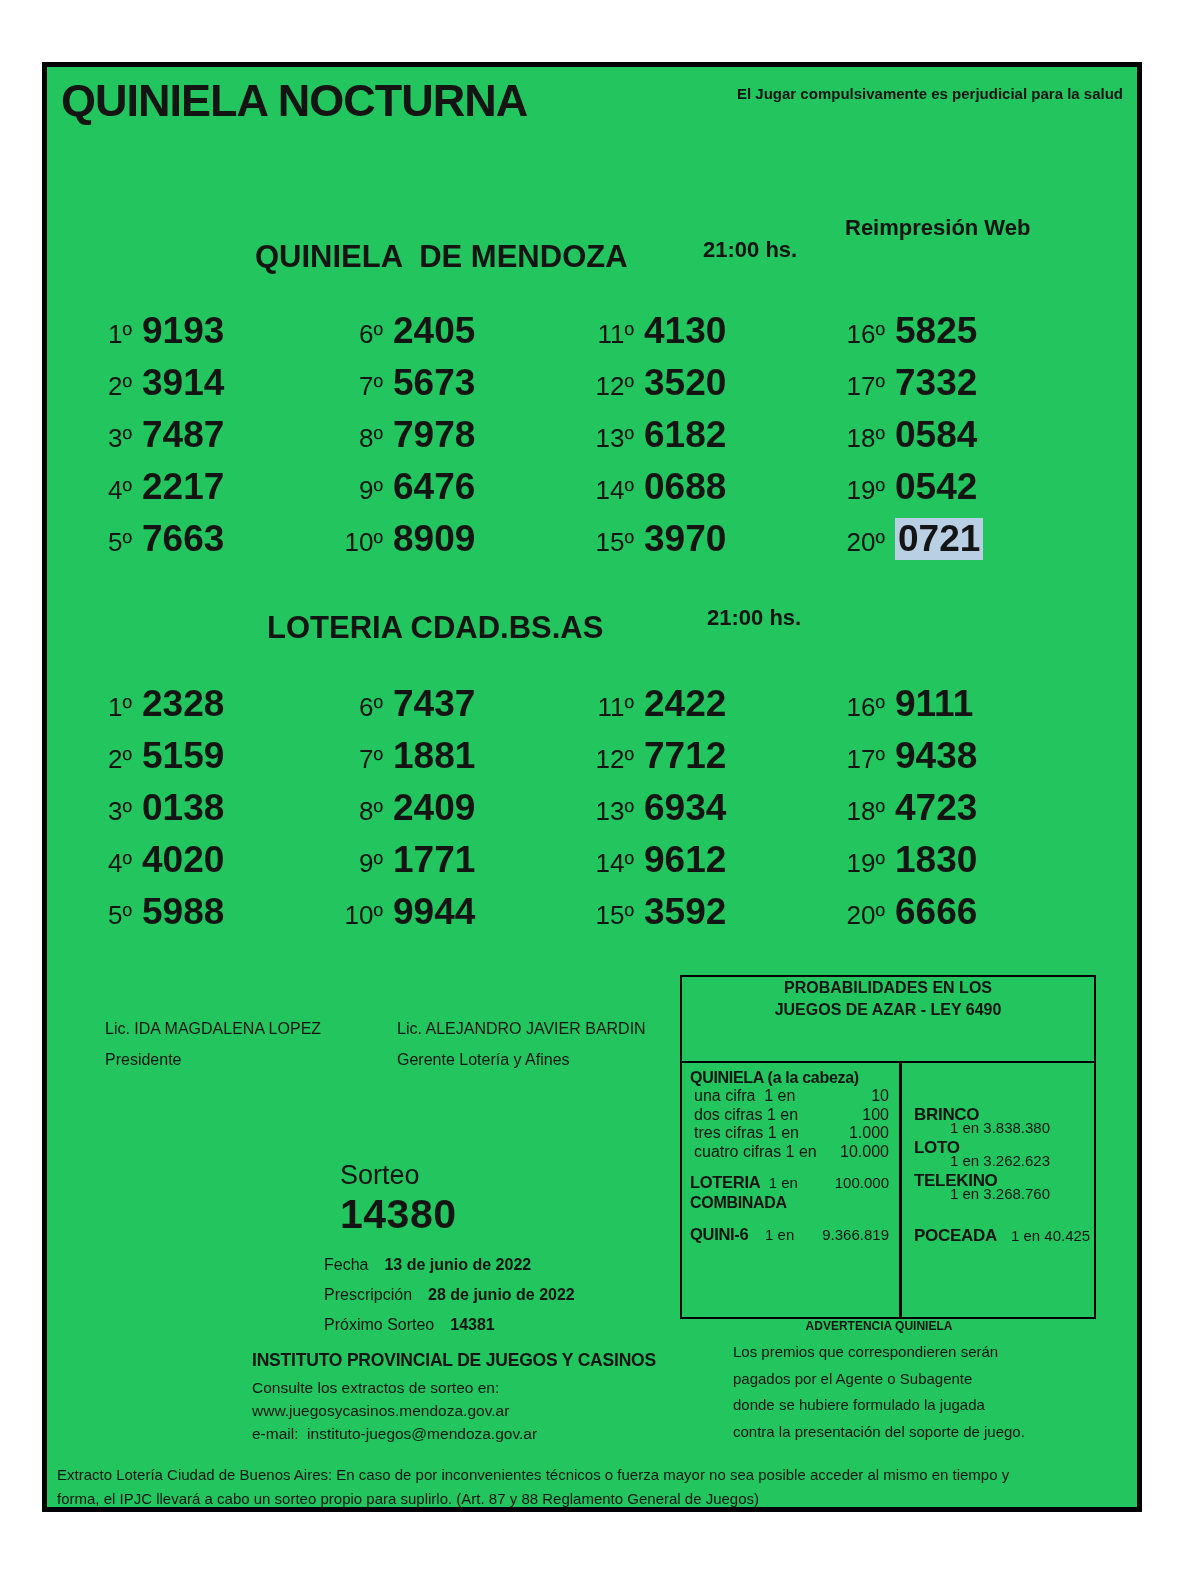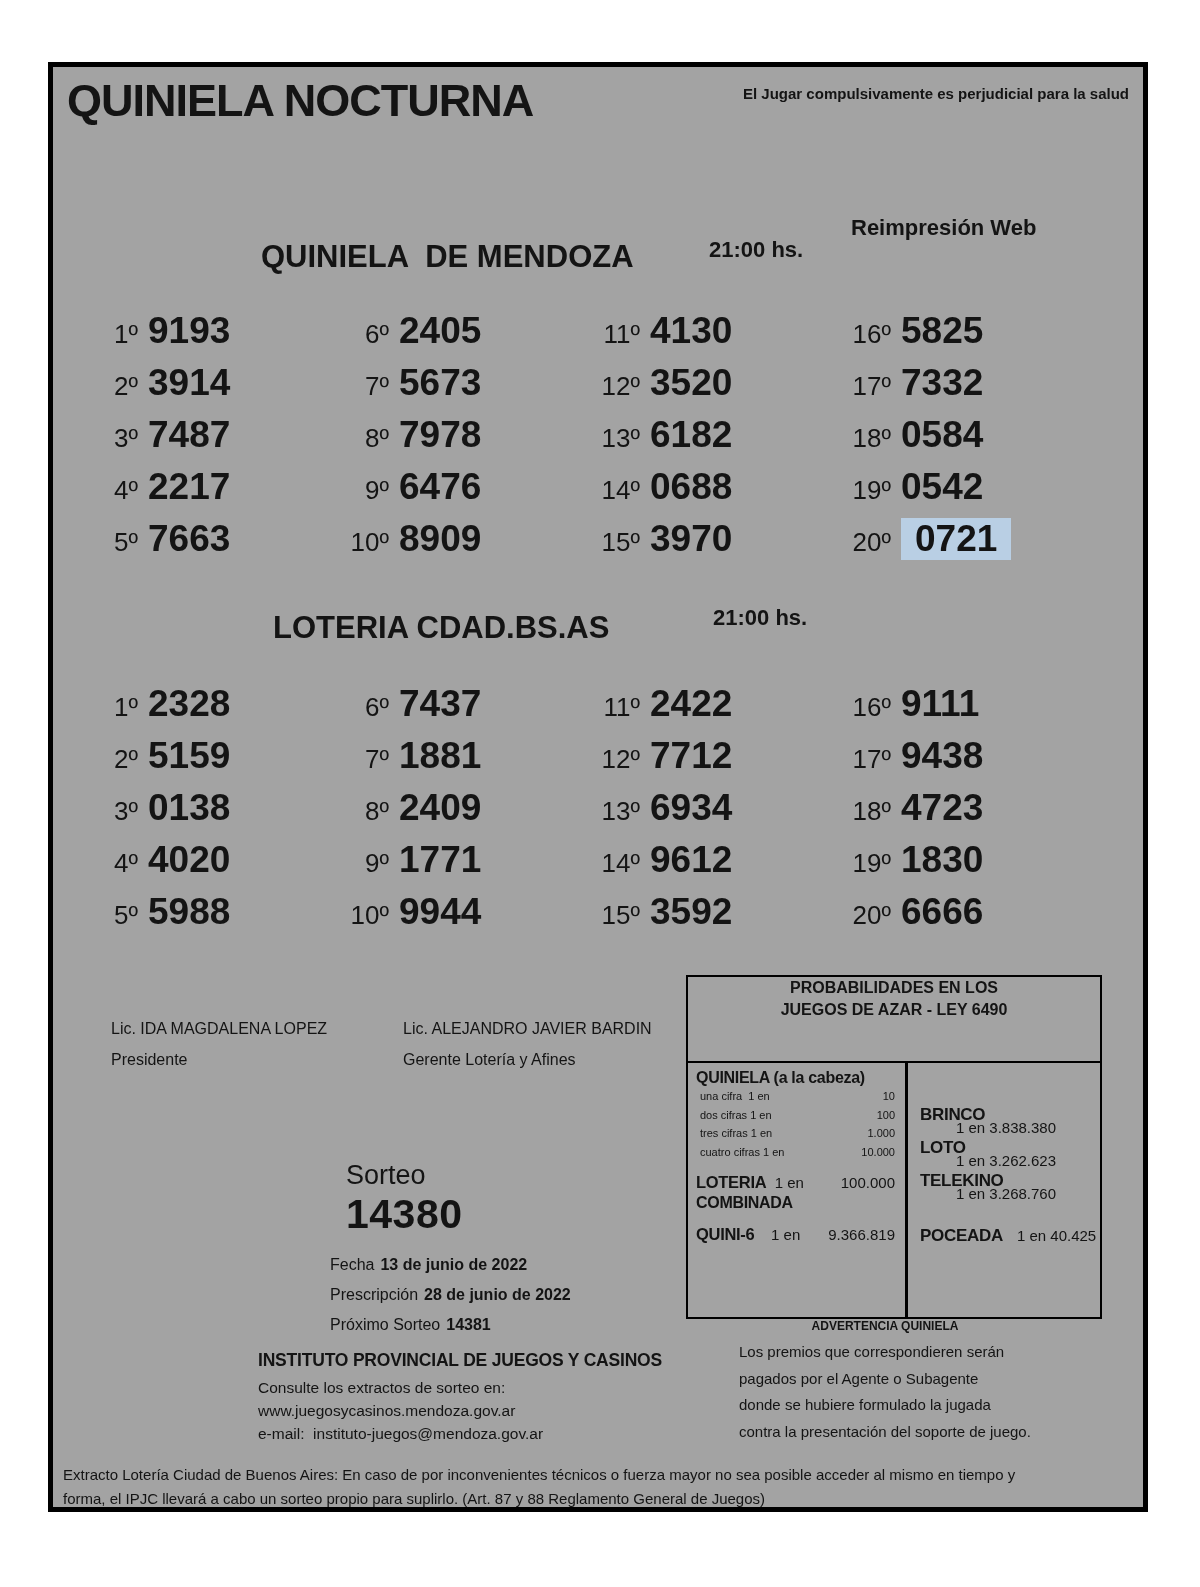--- a/index.html
+++ b/index.html
@@ -2,22 +2,22 @@
 <html style="--hl: #b9cfe4;"><head>
 <meta charset="utf-8">
 <style>
   * { margin:0; padding:0; box-sizing:border-box; }
   html,body { background:#ffffff; }
   .page {
     position:relative; width:1200px; height:1587px; background:#fff;
     font-family:"Liberation Sans", sans-serif; color:#141414; overflow:hidden;
   }
   .doc {
-    position:absolute; left:48px; top:62px; width:1100px; height:1450px;
-    border:5px solid #000; background:#a3a3a3;
+    position:absolute; left:42px; top:62px; width:1100px; height:1450px;
+    border:5px solid #000; background:#22c55e;
   }
   .abs { position:absolute; }
 
   .main-title { left:14px; top:8px; font-size:45px; font-weight:bold; letter-spacing:-1px; white-space:pre; }
   .health-warning { right:14px; top:18px; font-size:15px; font-weight:bold; }
   .reprint { left:798px; top:148px; font-size:22px; font-weight:bold; }
 
   .draw-title { font-size:31px; font-weight:bold; white-space:pre; letter-spacing:0px; }
   .draw-time { font-size:22px; font-weight:bold; white-space:pre; }
   .t1-name { left:208px; top:172px; }
@@ -27,38 +27,38 @@
 
   .grid {
     display:grid; grid-auto-flow:column;
     grid-template-rows:repeat(5, 52px); grid-auto-columns:251px;
   }
   .g1 { left:27px; top:243px; }
   .g2 { left:27px; top:616px; }
   .cell { display:flex; align-items:baseline; }
   .ord { width:58px; text-align:right; font-size:26px; flex:none; white-space:pre; }
   .num { margin-left:10px; font-size:37px; font-weight:bold; letter-spacing:0px; }
-  .num.hl { background:var(--hl, #b9cfe4); padding:0 14px; }
+  .num.hl { background:var(--hl, #b9cfe4); padding:0 3px; }
 
   .official { font-size:16px; }
   .official .oname { display:block; }
   .official .orole { display:block; margin-top:13px; }
   .of1 { left:58px; top:953px; }
   .of2 { left:350px; top:953px; }
 
   .prob-box { left:633px; top:908px; width:416px; height:344px; border:2px solid #000; }
   .prob-title { border-bottom:2px solid #000; height:86px; text-align:center; 
                 font-size:16px; font-weight:bold; line-height:22px; }
   .prob-body { position:relative; height:254px; }
   .prob-divider { position:absolute; left:217px; top:0; bottom:0; width:3px; background:#000; }
   .prob-left { position:absolute; left:0; top:0; width:217px; padding:6px 10px 0 8px; }
   .prob-right { position:absolute; left:228px; top:0; right:0; padding:42px 8px 0 4px; }
 
   .ph { font-size:16px; font-weight:bold; letter-spacing:-0.3px; }
-  .kvrow { display:flex; font-size:11px; line-height:18.5px; white-space:pre; }
+  .kvrow { display:flex; font-size:16px; line-height:18.5px; white-space:pre; }
   .kvrow .kl { flex:none; padding-left:4px; }
   .kvrow .kv { margin-left:auto; text-align:left; }
   .kvrow.vrow .kl { padding-left:14px; }
   .mix { display:flex; align-items:baseline; font-size:15px; white-space:pre; }
   .mix .bl { font-weight:bold; font-size:16.5px; letter-spacing:-0.3px; }
   .mix .kv { margin-left:auto; }
   .row-loteria { margin-top:12px; }
   .row-combinada { margin-top:2px; }
   .rows-valor { margin-top:6px; }
   .row-quini { margin-top:13px; }
@@ -68,21 +68,21 @@
   .game .gval { display:block; text-align:center; font-size:15px; margin-top:-6px; }
   .game.inline { margin-top:24px; white-space:pre; }
   .game.inline .gval { display:inline; margin:0 0 0 14px; text-align:left; }
 
   .sorteo { left:277px; top:1093px; }
   .sorteo-head { display:flex; align-items:baseline;flex-direction:column; }
   .sorteo-label { font-size:27px; }
   .sorteo-number { font-size:41px; font-weight:bold; margin-left:16px; letter-spacing:0.5px; }
   .info-fields { margin-top:12px; }
   .info-row { font-size:16px; line-height:30px; white-space:pre; }
-  .info-row .ival { font-weight:bold; margin-left:6px; }
+  .info-row .ival { font-weight:bold; margin-left:16px; }
 
   .advertencia { left:648px; top:1252px; width:368px; }
   .adv-title { text-align:center; font-size:12px; font-weight:bold; }
   .adv-lines { margin-top:6px; padding-left:38px; }
   .adv-lines .line { font-size:15px; line-height:26.5px; white-space:pre; }
 
   .instituto { left:205px; top:1283px; }
   .inst-title { font-size:17.5px; font-weight:bold; letter-spacing:-0.2px; }
   .inst-lines .line { font-size:15.5px; line-height:23px; white-space:pre; }
   .inst-lines { margin-top:5px; }

